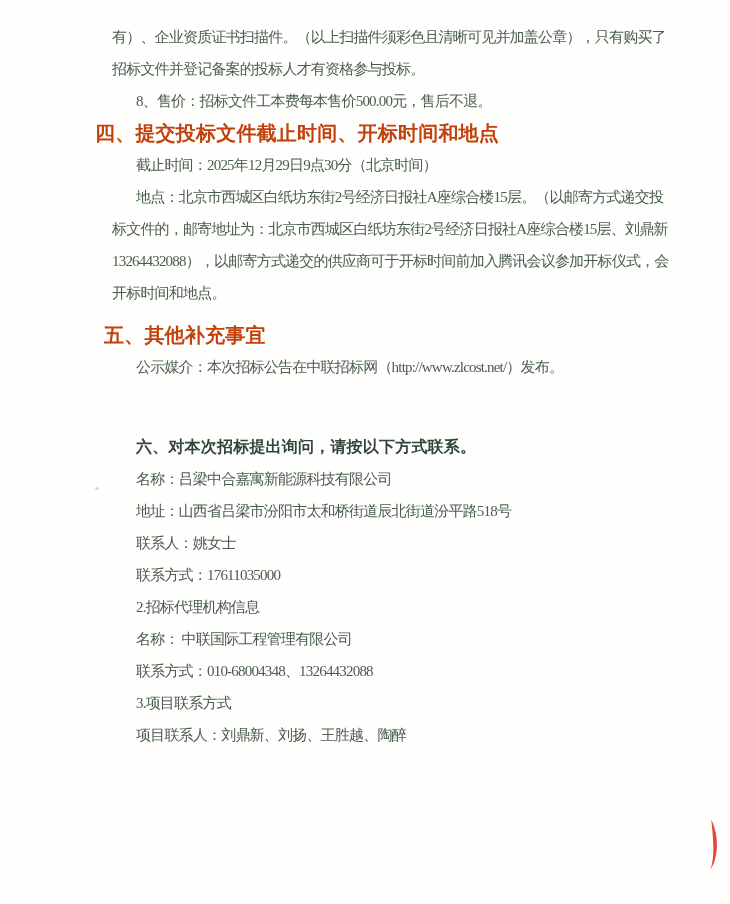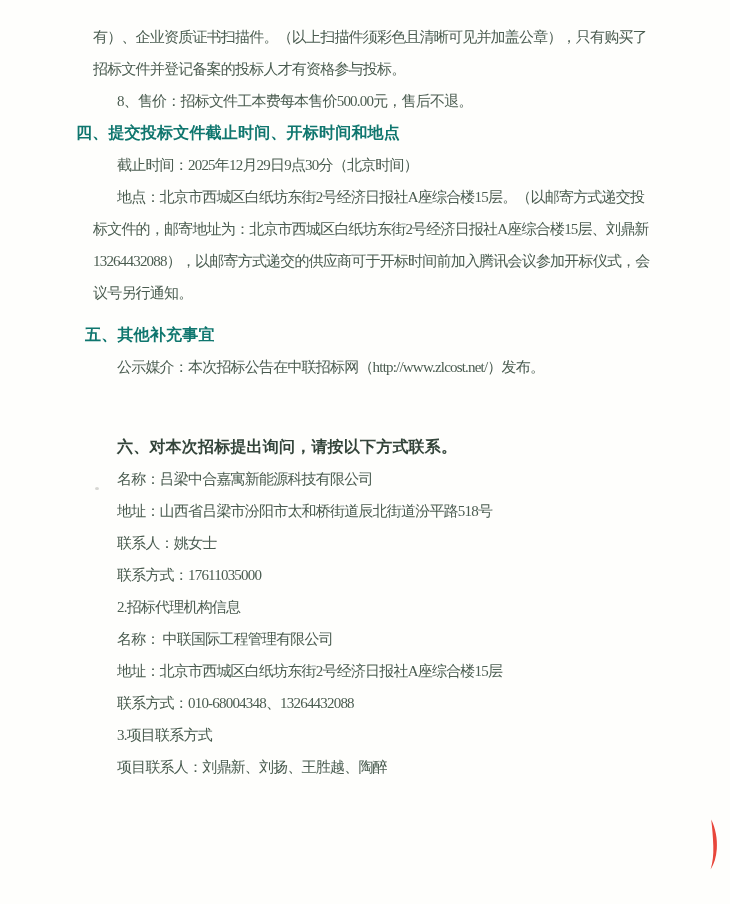--- a/index.html
+++ b/index.html
@@ -10,36 +10,36 @@
   .page {
     position: relative;
     width: 730px;
     height: 904px;
     background: #fefefc;
     overflow: hidden;
     font-family: "Liberation Serif", "DejaVu Serif", serif;
   }
   .text-block {
     position: absolute;
-    left: 93px;
+    left: 112px;
     top: 21px;
     width: 530px;
   }
   .ln {
     line-height: 32px;
     font-size: 15px;
     color: #4a5c50;
     letter-spacing: -0.8px;
     white-space: nowrap;
   }
   .ind { padding-left: 24px; }
   .h1 {
     font-weight: bold;
-    font-size: 16px;
-    color: #0f766e;
+    font-size: 20px;
+    color: #c2410c;
     letter-spacing: 0.2px;
   }
   .out1 { margin-left: -17px; }
   .out2 { margin-left: -8px; margin-top: 10px; }
   .h2 {
     font-weight: bold;
     font-size: 16px;
     color: #33443a;
     letter-spacing: 0.2px;
     margin-top: 48px;
@@ -68,31 +68,30 @@
 <div class="page">
   <div class="text-block">
     <div class="ln">有）、企业资质证书扫描件。（以上扫描件须彩色且清晰可见并加盖公章），只有购买了</div>
     <div class="ln">招标文件并登记备案的投标人才有资格参与投标。</div>
     <div class="ln ind">8、售价：招标文件工本费每本售价500.00元，售后不退。</div>
     <div class="ln h1 out1">四、提交投标文件截止时间、开标时间和地点</div>
     <div class="ln ind">截止时间：2025年12月29日9点30分（北京时间）</div>
     <div class="ln ind">地点：北京市西城区白纸坊东街2号经济日报社A座综合楼15层。（以邮寄方式递交投</div>
     <div class="ln">标文件的，邮寄地址为：北京市西城区白纸坊东街2号经济日报社A座综合楼15层、刘鼎新</div>
     <div class="ln">13264432088），以邮寄方式递交的供应商可于开标时间前加入腾讯会议参加开标仪式，会</div>
-    <div class="ln">议号另行通知。</div>
+    <div class="ln">开标时间和地点。</div>
     <div class="ln h1 out2">五、其他补充事宜</div>
     <div class="ln ind">公示媒介：本次招标公告在中联招标网（http://www.zlcost.net/）发布。</div>
     <div class="ln h2 ind">六、对本次招标提出询问，请按以下方式联系。</div>
     <div class="ln ind">名称：吕梁中合嘉寓新能源科技有限公司</div>
     <div class="ln ind">地址：山西省吕梁市汾阳市太和桥街道辰北街道汾平路518号</div>
     <div class="ln ind">联系人：姚女士</div>
     <div class="ln ind">联系方式：17611035000</div>
     <div class="ln ind">2.招标代理机构信息</div>
     <div class="ln ind">名称：  中联国际工程管理有限公司</div>
-    <div class="ln ind">地址：北京市西城区白纸坊东街2号经济日报社A座综合楼15层</div>
     <div class="ln ind">联系方式：010-68004348、13264432088</div>
     <div class="ln ind">3.项目联系方式</div>
     <div class="ln ind">项目联系人：刘鼎新、刘扬、王胜越、陶醉</div>
   </div>
 
   <div class="smudge"></div>
 
   <svg class="red-mark" viewBox="0 0 12 52" xmlns="http://www.w3.org/2000/svg">
     <path d="M3.2,0.5 C7.5,9 9.6,20 8.8,30 C8.2,38 6.2,45 2.6,50.5 C4.8,43 5.6,36 5.3,27 C5,17.5 4.2,8.5 3.2,0.5 Z" fill="#e8463b"></path>
   </svg>

